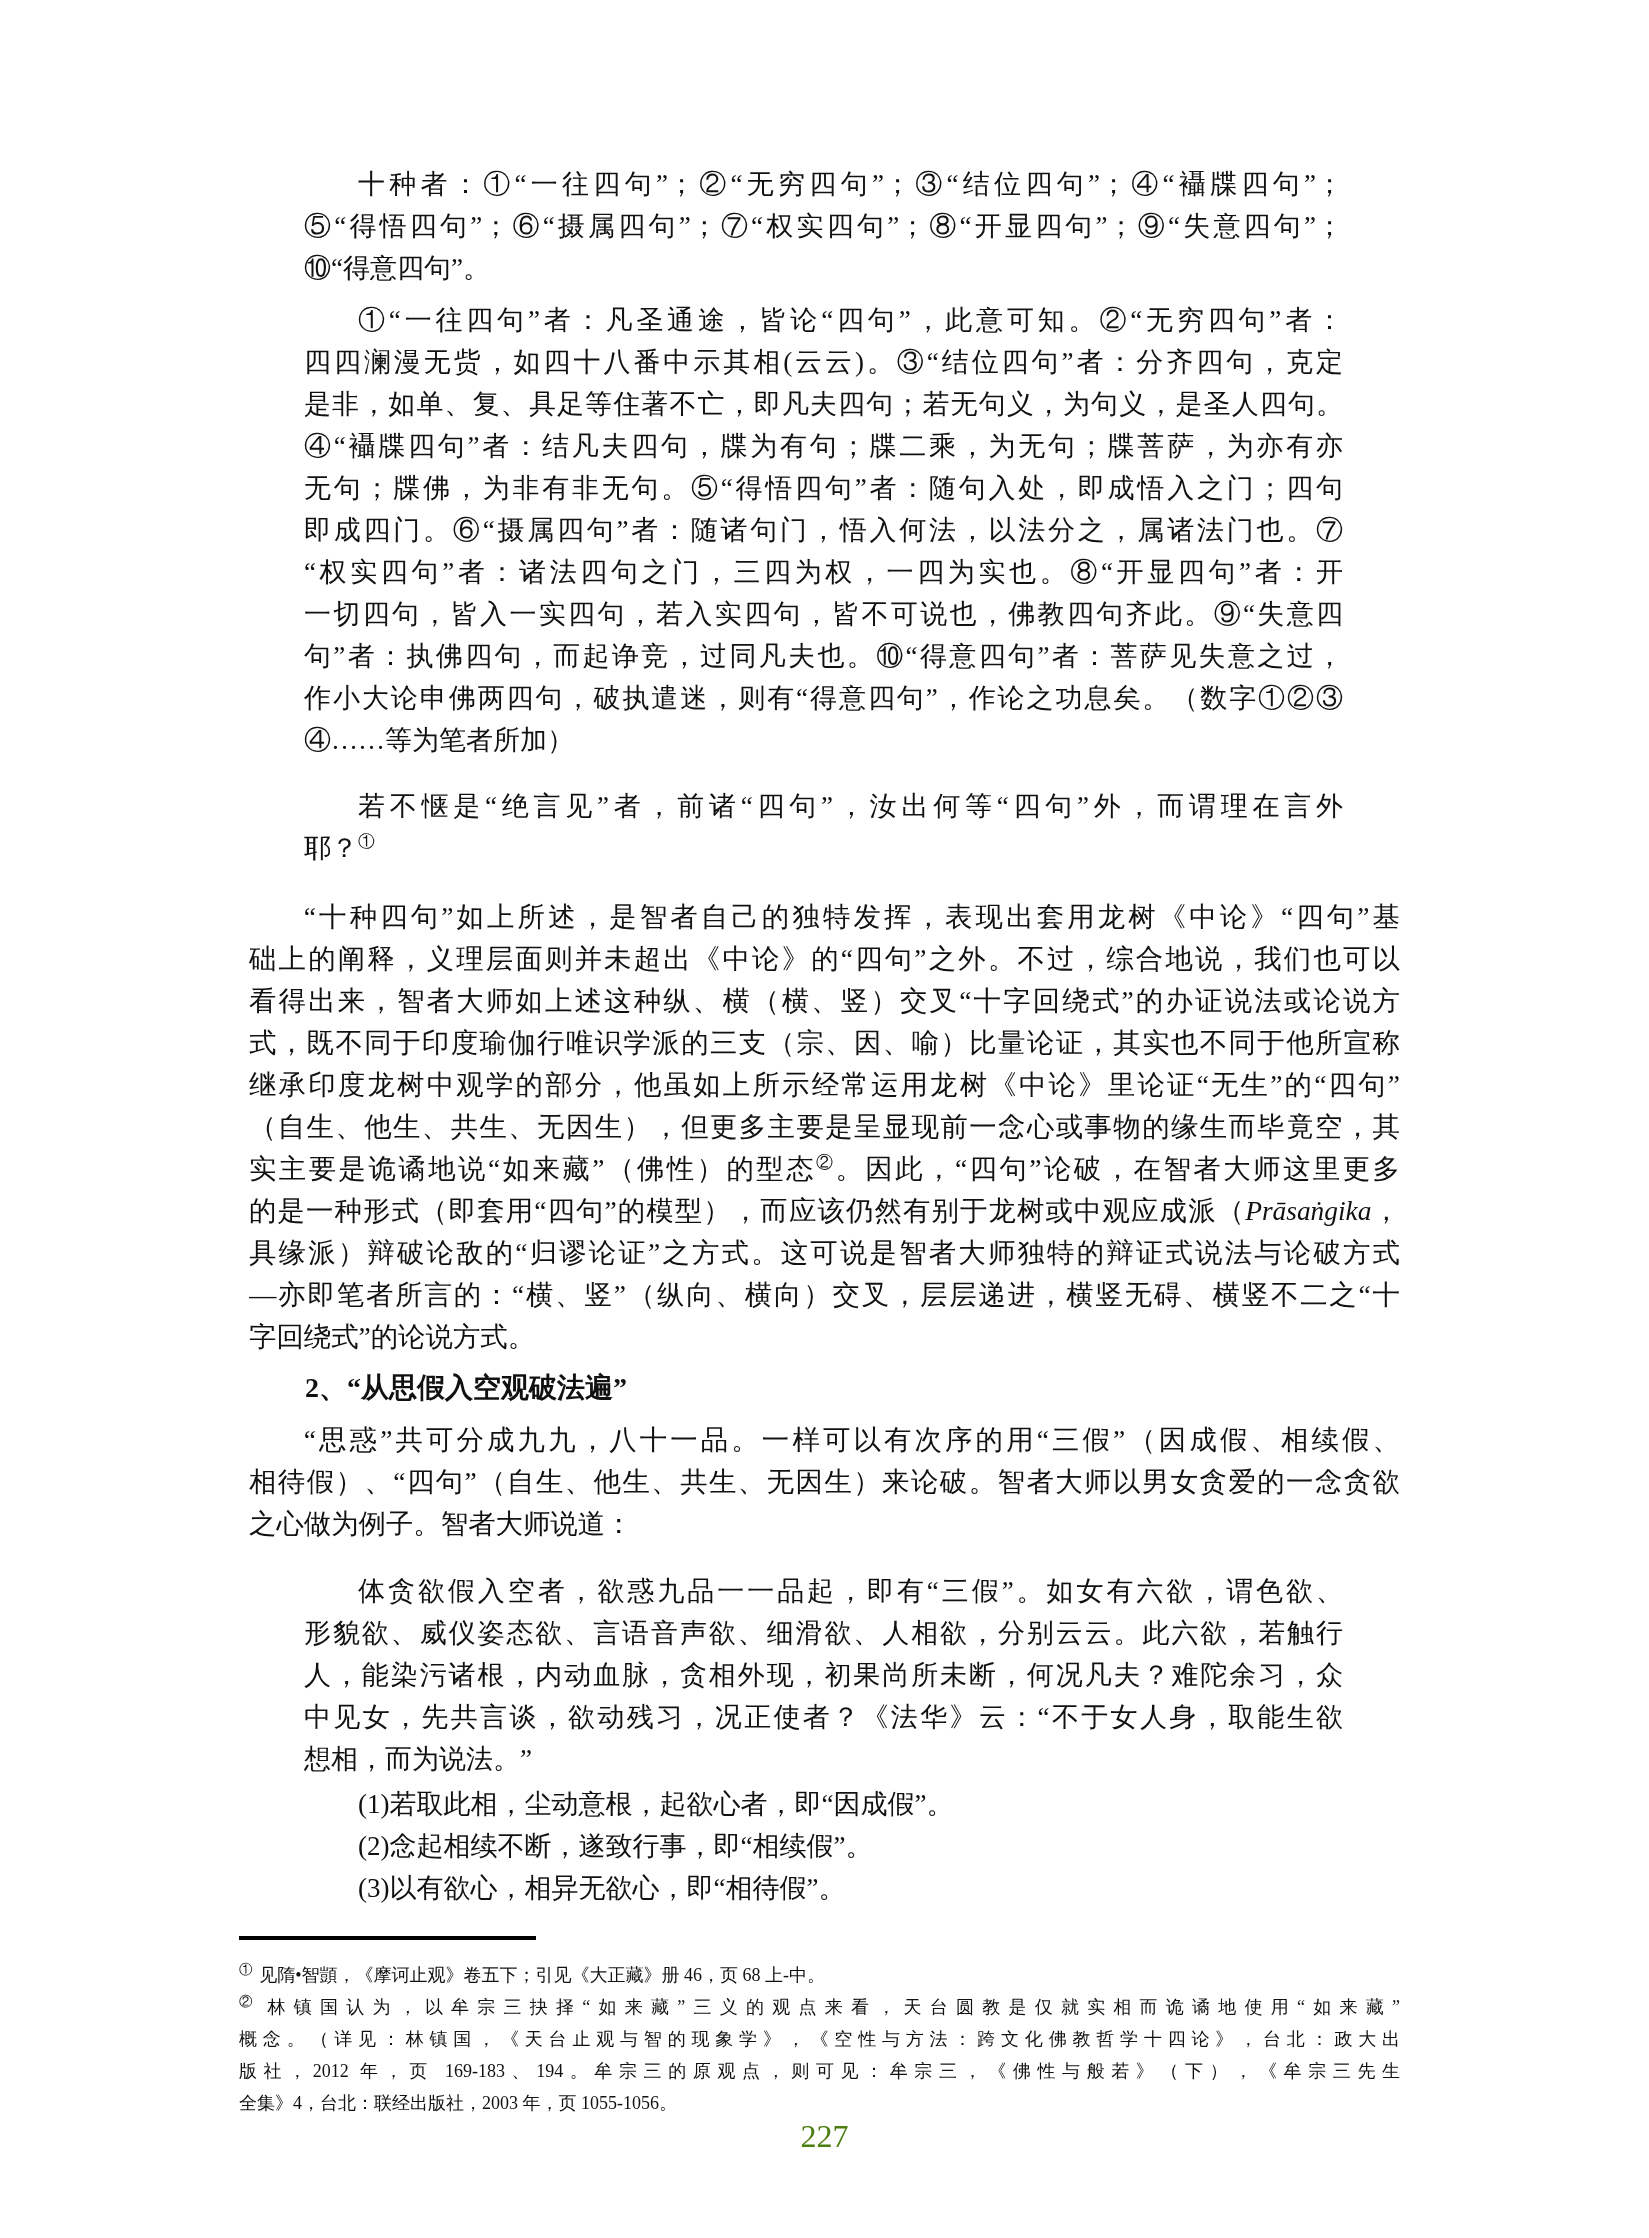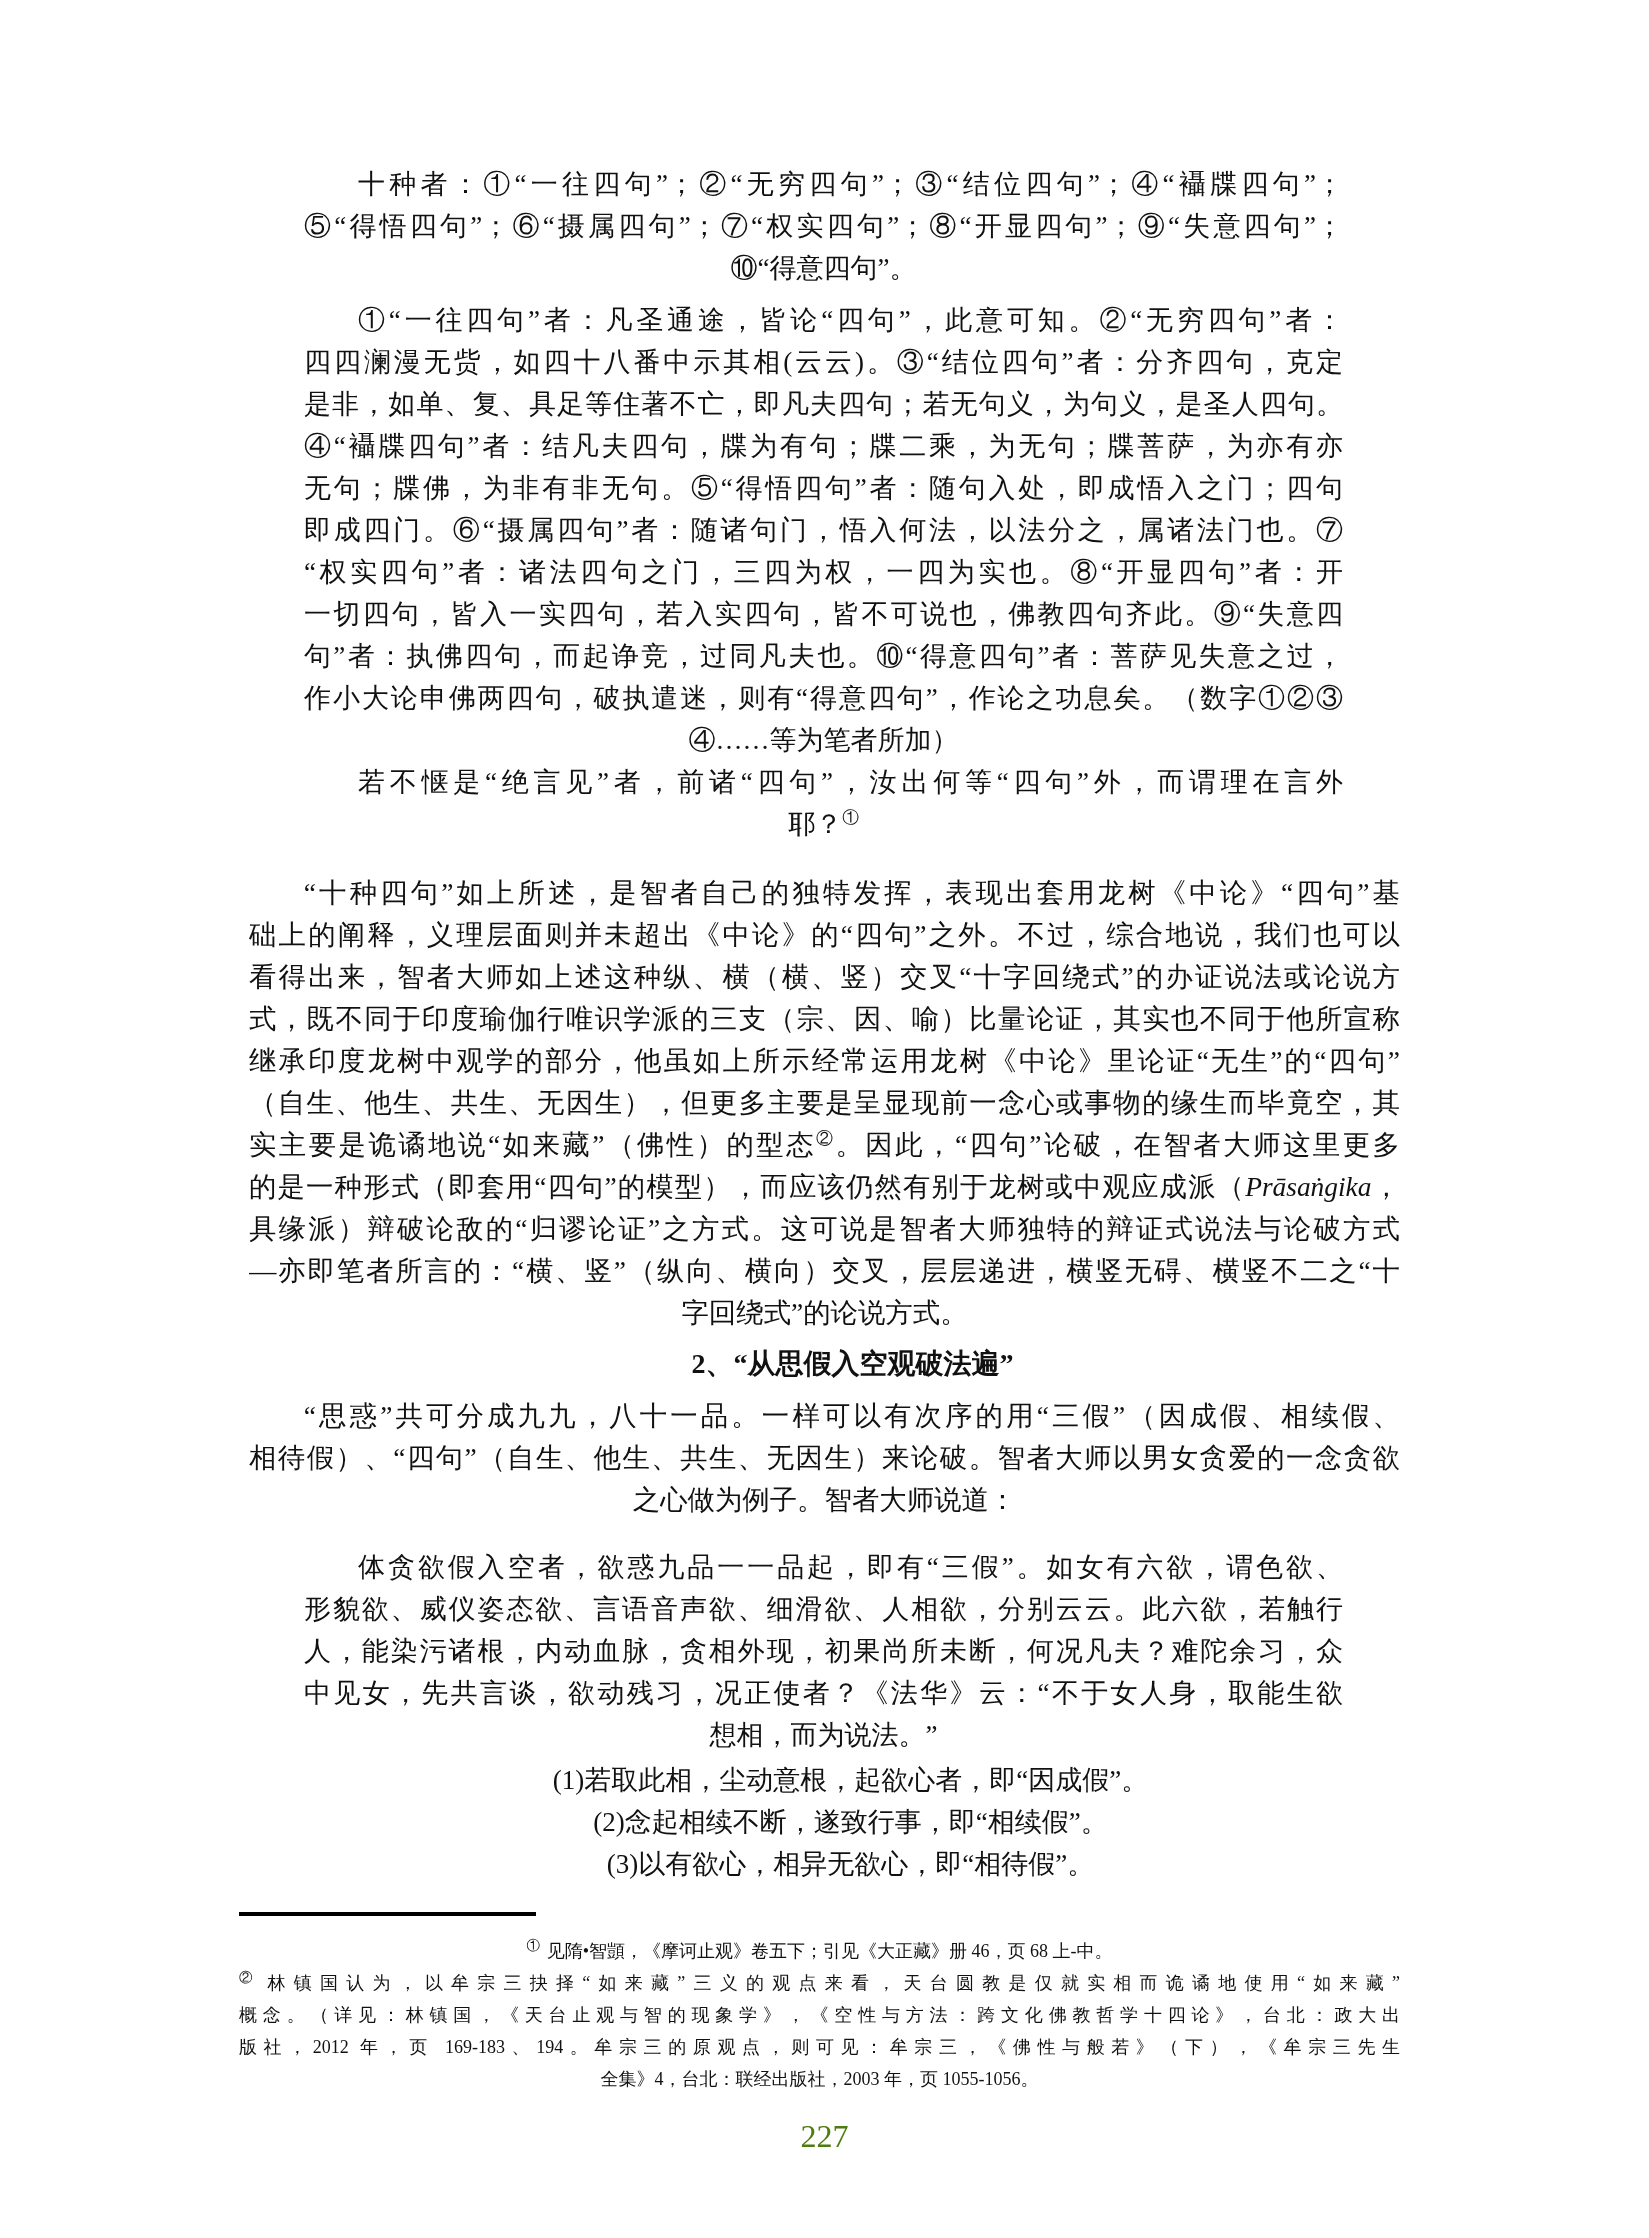--- a/index.html
+++ b/index.html
@@ -10,39 +10,39 @@
     color:#111;
     font-family:"Liberation Serif","DejaVu Serif",serif;
     box-sizing:border-box;
     padding:163px 249px 0 249px; 
     overflow:hidden;
   }
   .content{width:1151px;}
   .line,.fline{
     height:42px;line-height:42px;
     overflow:hidden;
-    text-align:center;
+    text-align:left;
   }
   .fill{text-align:justify;text-align-last:justify;text-justify:inter-character;}
   
   .paragraph{font-size:27.4px;}
   
   .quote,.quote-list{
     font-size:27px;
     margin-left:55px;   
     width:1039px;       
   }
   .indent-first .line:first-child{text-indent:2em;}
   .quote-list .line{text-indent:2em;}
   .heading{font-size:28px;font-weight:bold;}
   .heading .line{text-indent:2em;}
   
   .block-0{margin-top:0;}
   .block-1{margin-top:10px;}
-  .block-2{margin-top:0;}
+  .block-2{margin-top:24px;}
   .block-3{margin-top:27px;}
   .block-4{margin-top:9px;}
   .block-5{margin-top:10px;}
   .block-6{margin-top:25px;}
   .block-7{margin-top:3.3px;}
   sup{font-size:0.62em;line-height:0;vertical-align:super;}
   i{font-style:italic;}
   
   .fnsep{
     margin:27px 0 0 -10px;  

